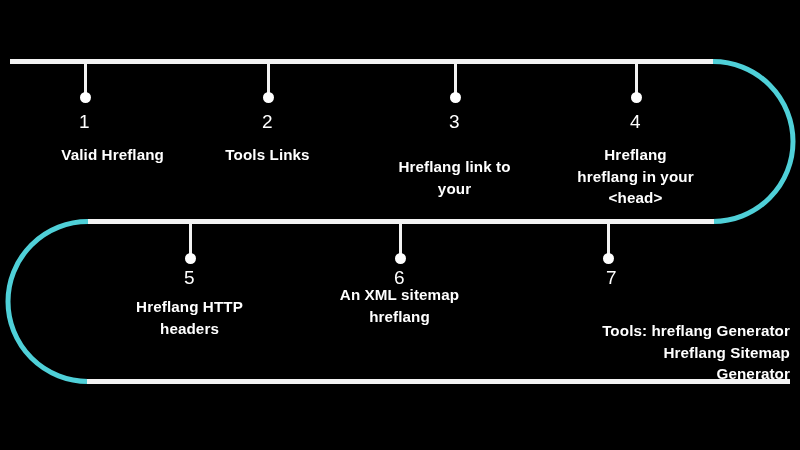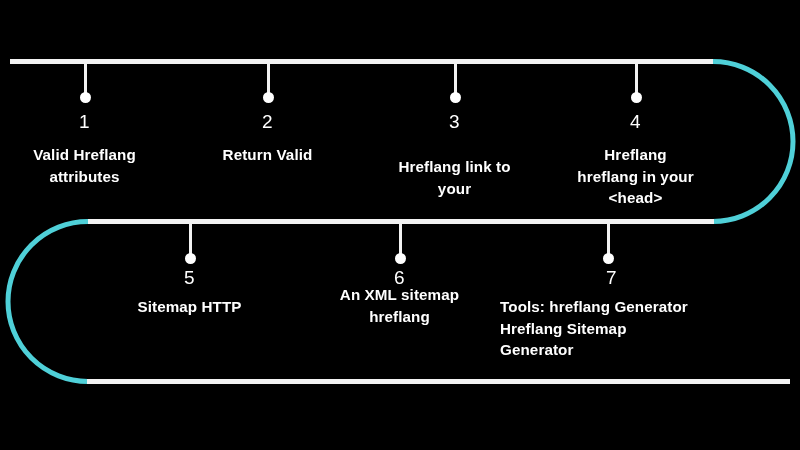--- a/index.html
+++ b/index.html
@@ -55,21 +55,22 @@
   .node-label {
     position: absolute;
     color: #ffffff;
     font-size: 15.2px;
     font-weight: bold;
     line-height: 1.42;
     letter-spacing: 0.1px;
     text-align: center;
   }
   .node-label.align-left {
-    text-align: left;
+    text-align: right;
+    margin-top: 24px;
   }
 </style>
 </head>
 <body>
 
 <div id="stage">
 
   <svg id="track-svg" viewBox="0 0 800 450">
 
     <line x1="10" y1="61.5" x2="714" y2="61.5" stroke="#f2f2f2" stroke-width="5" stroke-linecap="butt"></line>
@@ -80,32 +81,31 @@
 
     <path d="M 88 221.5 A 80 80 0 0 0 88 381.5" fill="none" stroke="#4fd0d8" stroke-width="5" stroke-linecap="butt"></path>
 
     <line x1="87" y1="381.5" x2="790" y2="381.5" stroke="#f2f2f2" stroke-width="5" stroke-linecap="butt"></line>
   </svg>
 
   <div class="node" style="left:0; top:0; width:0; height:0;">
     <div class="node-stem" style="left:83.5px; top:61px; height:36px;"></div>
     <div class="node-dot" style="left:79.5px; top:92px;"></div>
     <div class="node-num" style="left:5px; top:112px; width:159px;">1</div>
-    <div class="node-label" style="left:5px; top:144px; width:159px;">
+    <div class="node-label" style="left:5px; top:144px; width:159px;text-align:right;">
       <div>Valid Hreflang</div>
-      <div>attributes</div>
     </div>
   </div>
 
   <div class="node" style="left:0; top:0; width:0; height:0;">
     <div class="node-stem" style="left:266.5px; top:61px; height:36px;"></div>
     <div class="node-dot" style="left:262.5px; top:92px;"></div>
     <div class="node-num" style="left:188px; top:112px; width:159px;">2</div>
     <div class="node-label" style="left:188px; top:144px; width:159px;">
-      <div>Return Valid</div>
+      <div>Tools Links</div>
     </div>
   </div>
 
   <div class="node" style="left:0; top:0; width:0; height:0;">
     <div class="node-stem" style="left:453.5px; top:61px; height:36px;"></div>
     <div class="node-dot" style="left:449.5px; top:92px;"></div>
     <div class="node-num" style="left:375px; top:112px; width:159px;">3</div>
     <div class="node-label" style="left:375px; top:156px; width:159px;">
       <div>Hreflang link to</div>
       <div>your</div>
@@ -121,21 +121,22 @@
       <div>hreflang in your</div>
       <div>&lt;head&gt;</div>
     </div>
   </div>
 
   <div class="node" style="left:0; top:0; width:0; height:0;">
     <div class="node-stem" style="left:188.5px; top:222px; height:36px;"></div>
     <div class="node-dot" style="left:184.5px; top:253px;"></div>
     <div class="node-num" style="left:110px; top:268px; width:159px;">5</div>
     <div class="node-label" style="left:110px; top:296px; width:159px;">
-      <div>Sitemap HTTP</div>
+      <div>Hreflang HTTP</div>
+      <div>headers</div>
     </div>
   </div>
 
   <div class="node" style="left:0; top:0; width:0; height:0;">
     <div class="node-stem" style="left:398.5px; top:222px; height:36px;"></div>
     <div class="node-dot" style="left:394.5px; top:253px;"></div>
     <div class="node-num" style="left:320px; top:268px; width:159px;">6</div>
     <div class="node-label" style="left:320px; top:284px; width:159px;">
       <div>An XML sitemap</div>
       <div>hreflang</div>

